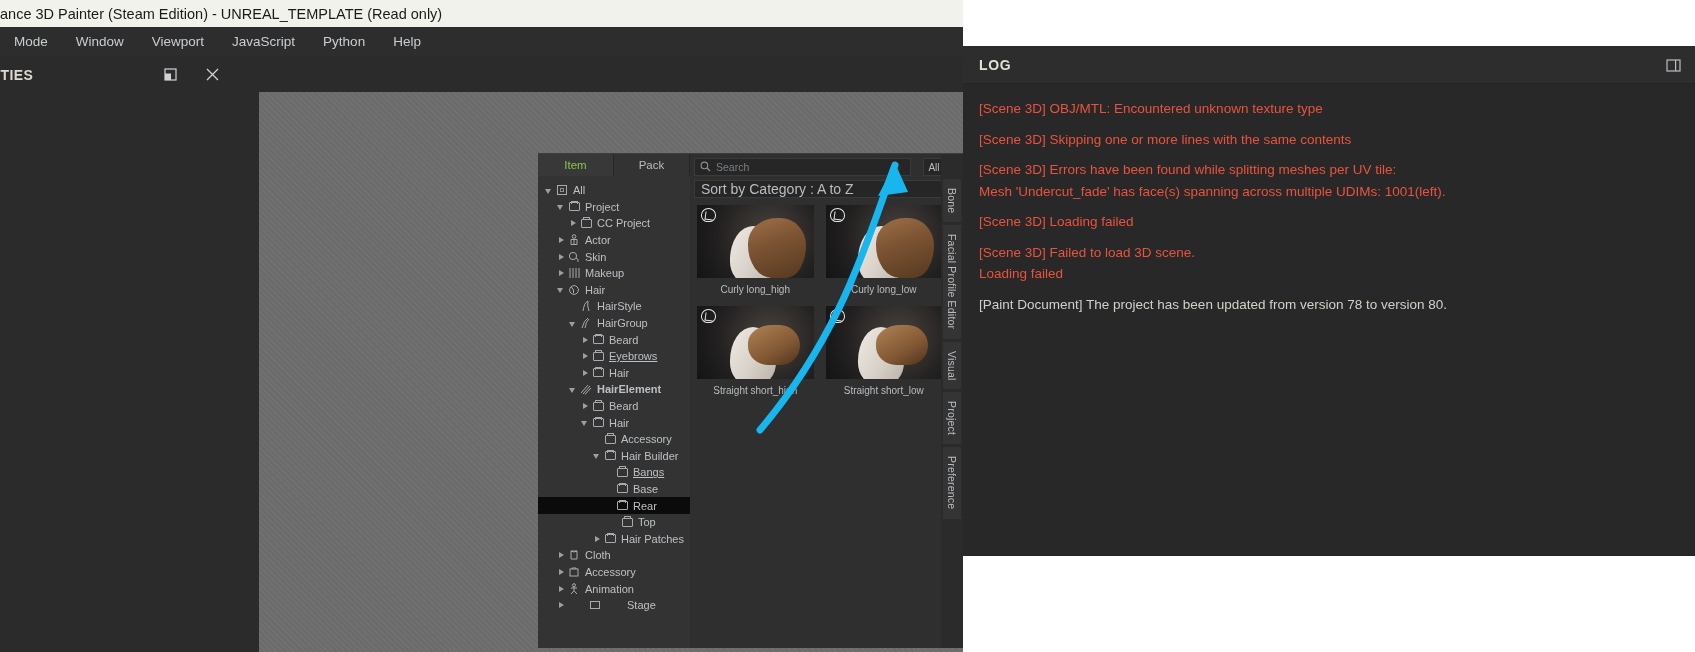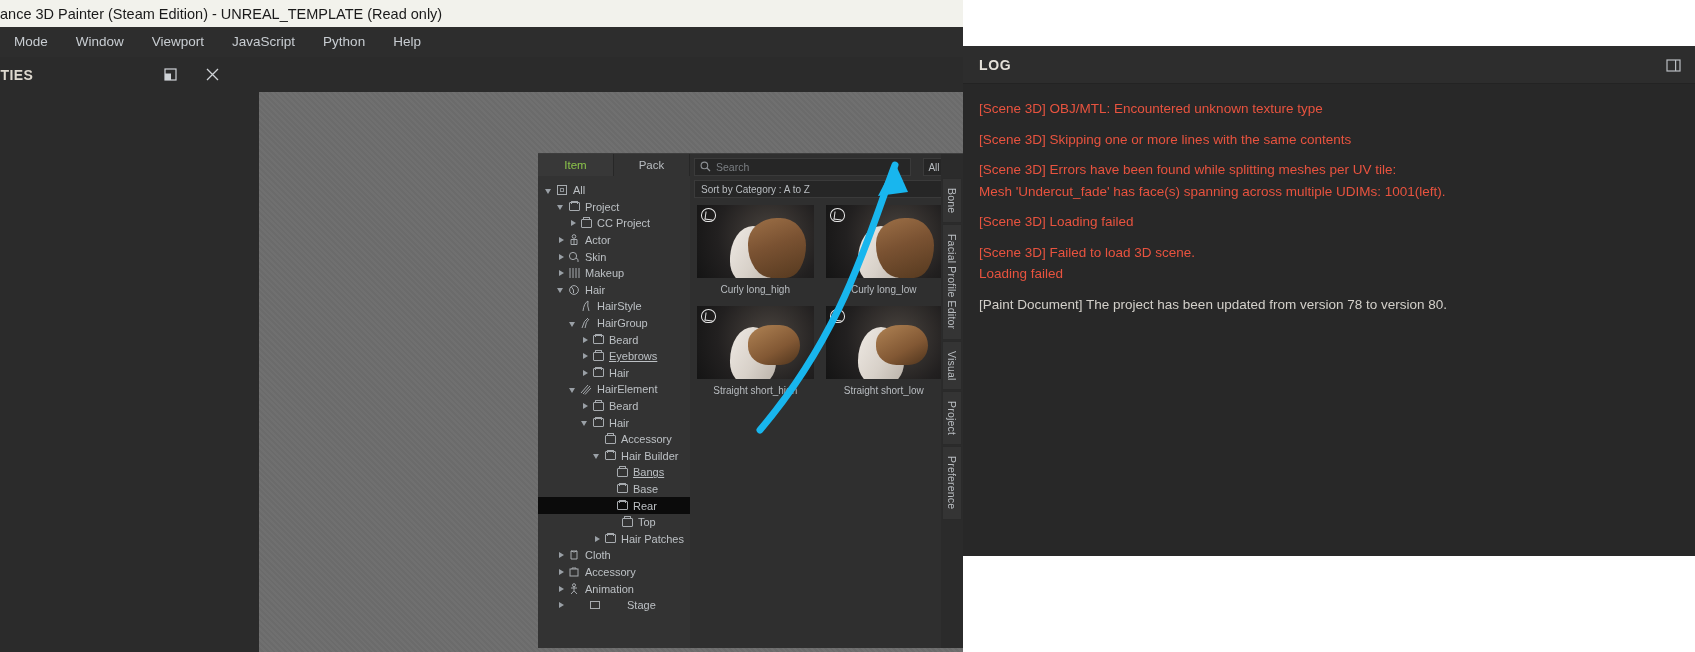--- a/index.html
+++ b/index.html
@@ -124,21 +124,21 @@
     color: #cfd3d7; font-size: 10.5px; font-family:"Liberation Sans",sans-serif;
   }
   .srch input::placeholder { color:#7b7f83; }
   .allbox {
     height: 18px; min-width: 36px; background:#262626; border:1px solid #3a3a3a;
     display:flex; align-items:center; justify-content:center; gap:3px; padding: 0 4px;
     font-size: 10px; color:#b9bdc1; cursor:pointer;
   }
   .sort-row { margin: 4px 4px 0 4px; height: 18px; background:#262626; border:1px solid #3a3a3a;
     display:flex; align-items:center; padding: 0 6px; position:relative; cursor:pointer;}
-  .sort-row span { font-size: 10px; color:#b9bdc1; }
+  .sort-row span { font-size: 14px; color:#b9bdc1; }
   .sort-caret { position:absolute; right:6px; top:7px; border-top:4px solid #b9bdc1; border-left:3.5px solid transparent; border-right:3.5px solid transparent;}
   .grid {
     position:absolute; left:4px; right:18px; top:48px; bottom:4px;
     display: grid; grid-template-columns: repeat(2, 1fr);
     gap: 4px 6px; align-content: start;
   }
   .cell { position: relative; }
   .thumb {
     width: 100%; height: 73px; position: relative; overflow: hidden;
     background: radial-gradient(circle at 62% 42%, #4a443f 0%, #222020 62%, #141414 100%);
@@ -367,21 +367,21 @@
                 </span>
                 <span>Eyebrows</span>
               </div>
               <div class="tnode" style="padding-left: 42px;">
                 <span class="arrow closed"></span>
                 <span class="ticon">
                   <i class="folder-ic"></i>
                 </span>
                 <span>Hair</span>
               </div>
-              <div class="tnode" style="padding-left: 30px;">
+              <div class="tnode" style="padding-left: 30px; font-weight: bold;">
                 <span class="arrow open"></span>
                 <span class="ticon">
                   <svg width="12" height="12" viewBox="0 0 12 12">
                     <path d="M1 10 L8 2 M3 11 L10 3 M5 11.5 L11 5" stroke="#a7abaf" stroke-width="1"></path>
                   </svg>
                 </span>
                 <span>HairElement</span>
               </div>
               <div class="tnode" style="padding-left: 42px;">
                 <span class="arrow closed"></span>

